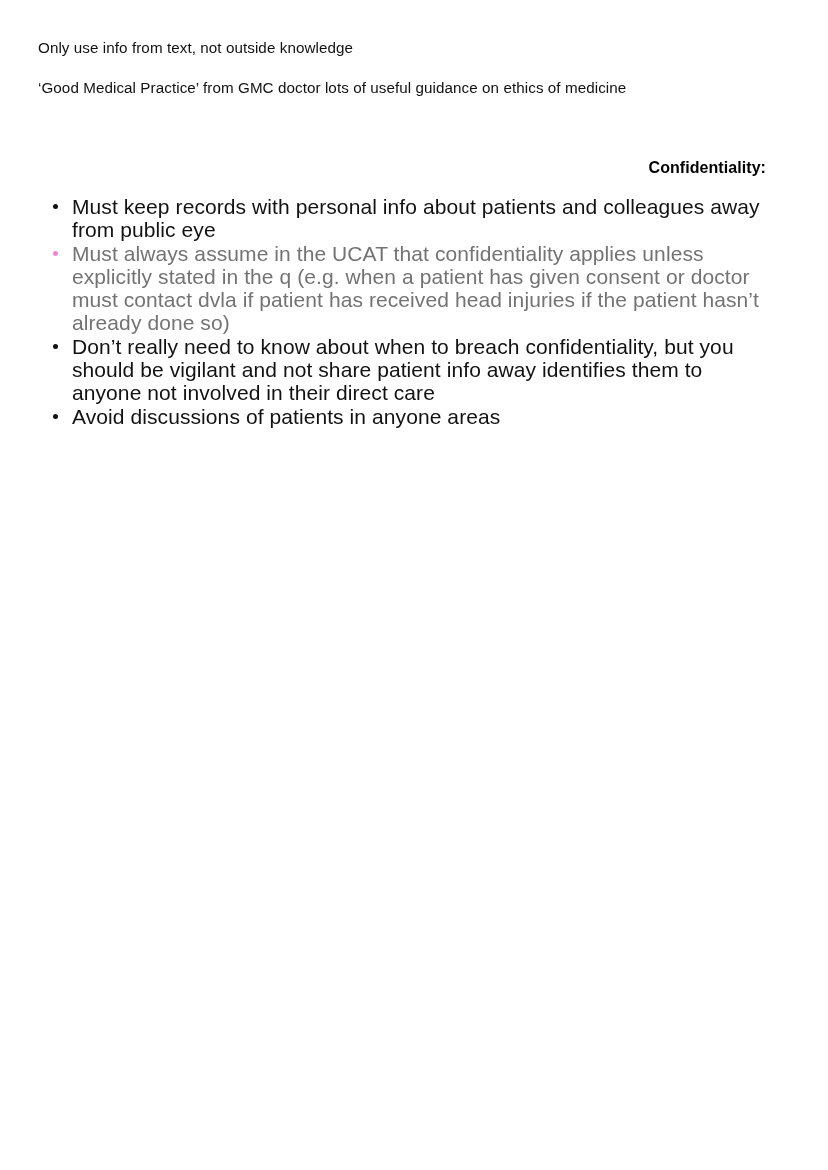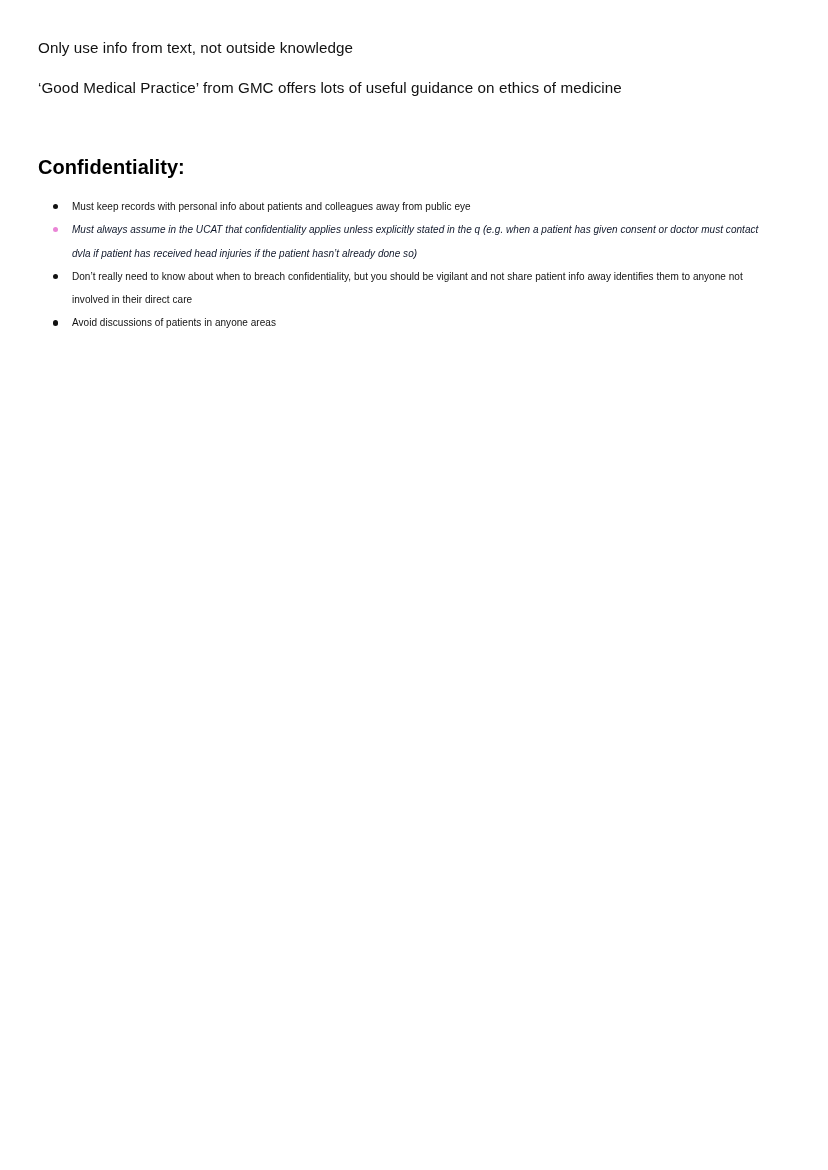--- a/index.html
+++ b/index.html
@@ -40,77 +40,77 @@
     letter-spacing: 0.005em;
     margin: 0 0 21px 0;
     white-space: nowrap;
   }
 
   .spacer-block {
     height: 40px;
   }
 
   .section-heading {
-    font-size: 20px;
+    font-size: 16px;
     line-height: 19px;
     font-weight: bold;
     color: #000000;
     margin: 0 0 18px 0;
     letter-spacing: 0.004em;
+    text-align: right;
   }
 
   .bullet-list {
     margin: 0;
     padding: 0;
     list-style: none;
   }
 
   .bullet-item {
     position: relative;
     padding-left: 34px;
-    font-size: 10px;
+    font-size: 21px;
     line-height: 23.3px;
     color: #121212;
     letter-spacing: 0.004em;
     margin: 0;
     max-width: 746px;
   }
 
   .bullet-item .dot {
     position: absolute;
     left: 15px;
     top: 9px;
     width: 5.2px;
     height: 5.2px;
     border-radius: 50%;
     background: #121212;
   }
 
   .bullet-item.pink {
-    color: #0f172a;
+    color: #737373;
     max-width: 740px;
-    font-style: italic;
   }
 
   .bullet-item.pink .dot {
     background: #ea85d6;
   }
 
   .bullet-text {
     display: block;
   }
 </style>
 </head>
 <body>
 
 <div class="page">
 
   <div class="intro">
     <p class="intro-line">Only use info from text, not outside knowledge</p>
-    <p class="intro-line">‘Good Medical Practice’ from GMC offers lots of useful guidance on ethics of medicine</p>
+    <p class="intro-line">‘Good Medical Practice’ from GMC doctor lots of useful guidance on ethics of medicine</p>
   </div>
 
   <div class="spacer-block"></div>
 
   <h2 class="section-heading">Confidentiality:</h2>
 
   <ul class="bullet-list">
     <li class="bullet-item">
       <span class="dot"></span>
       <span class="bullet-text">Must keep records with personal info about patients and colleagues away from public eye</span>

